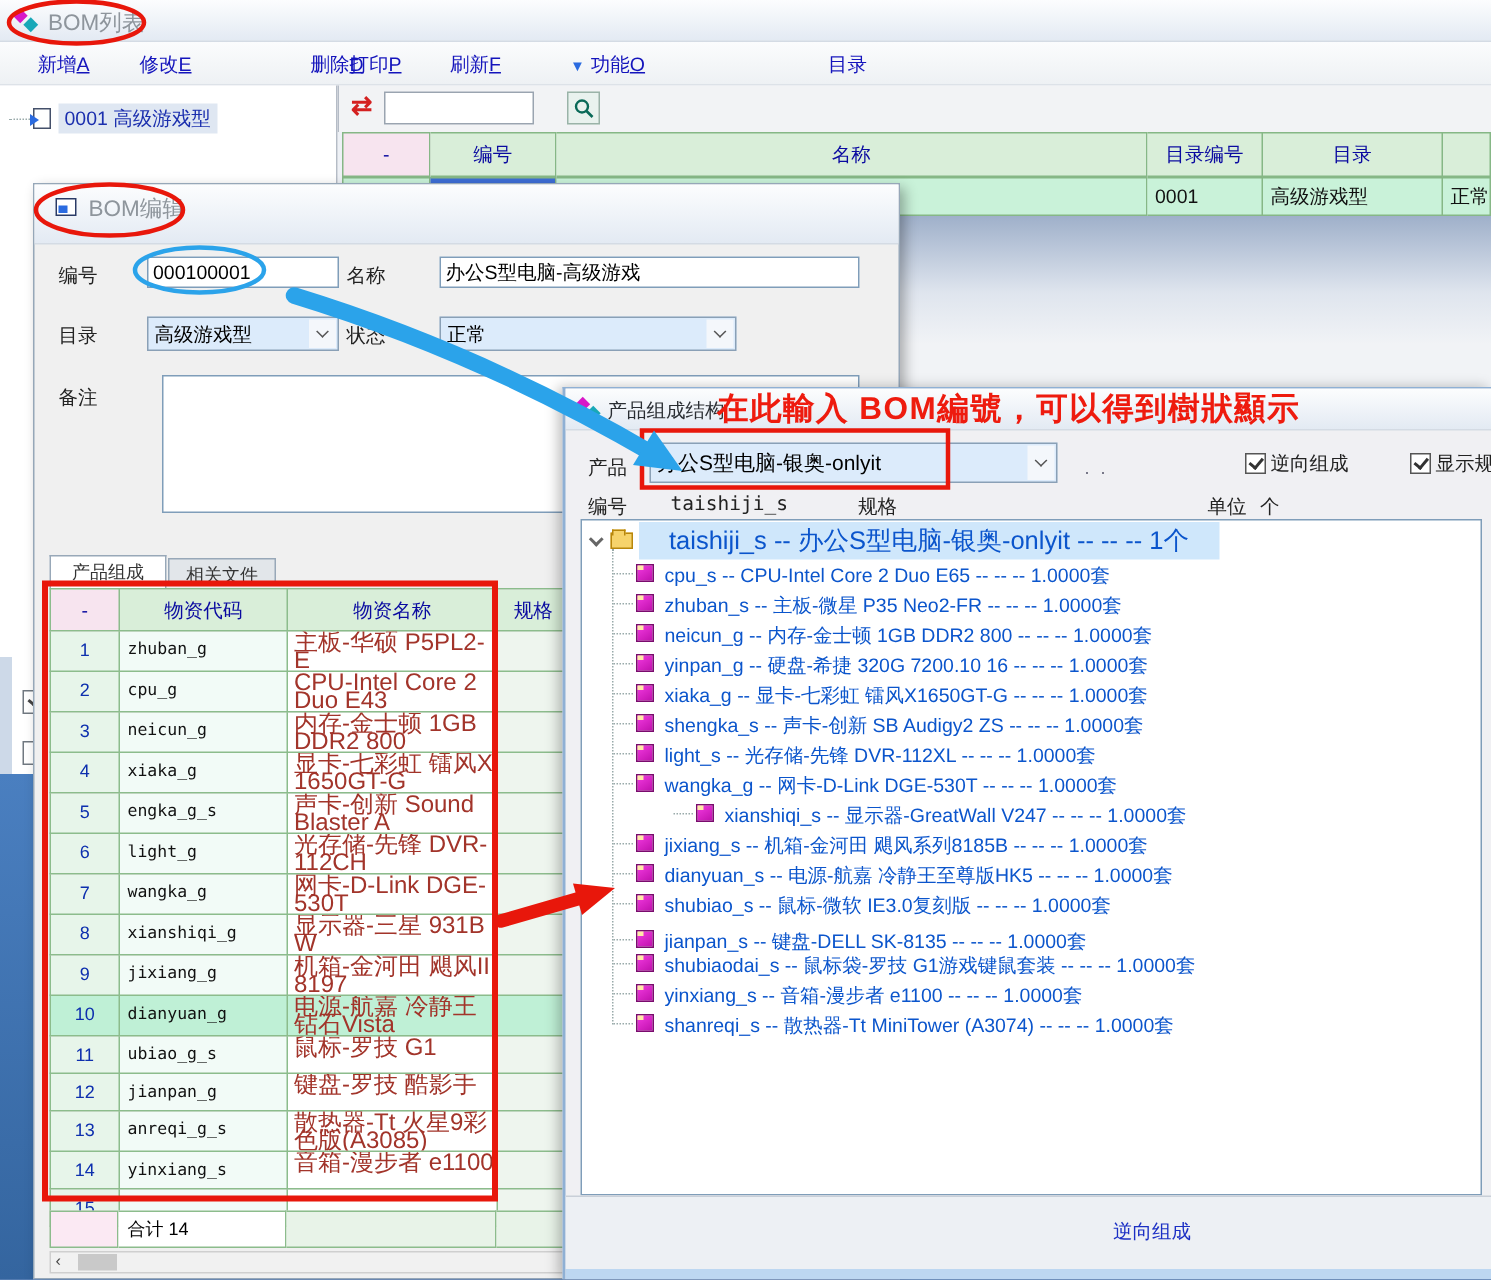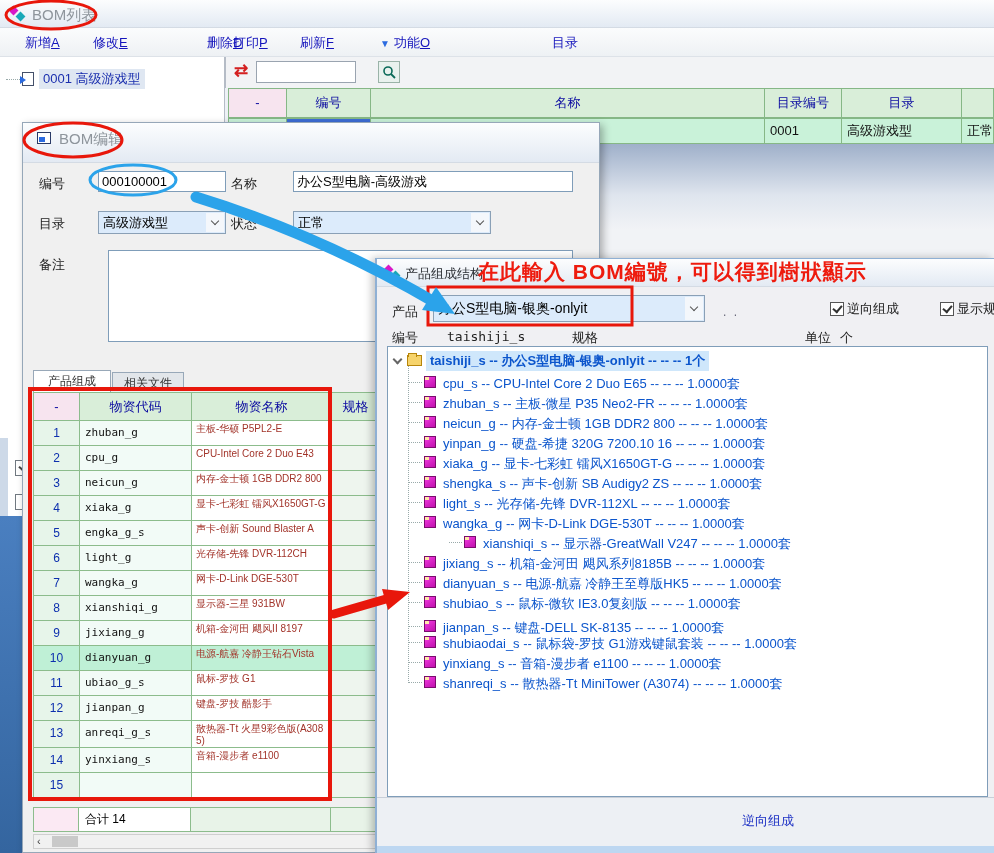--- a/index.html
+++ b/index.html
@@ -75,21 +75,21 @@
   .tab.active{background:#fff;z-index:2;}
   .tab.idle{background:#e2e6ea;top:249px;height:17px;}
   #grid-wrap{position:absolute;left:10px;top:269px;width:346px;}
   table.grid{border-collapse:collapse;table-layout:fixed;width:346px;}
   .grid th,.grid td{border:1px solid #8cbc8c;overflow:hidden;padding:0;}
   .grid th{height:28px;font-size:13px;color:#0a0aa0;font-weight:normal;background:#d9eed9;}
   .grid th.pink{background:#f7e4ef;}
   .grid td{height:25px;vertical-align:top;}
   td.gnum{background:#e7f5ea;color:#0d2fae;font-size:12px;text-align:center;line-height:24px;}
   td.gcode{background:#f2fbf7;font-family:"DejaVu Sans Mono",monospace;font-size:11px;padding:5px 0 0 5px;color:#111;}
-  td.gname{background:#fff;color:#a2342a;font-size:10px;line-height:12px;padding:2px 0 0 4px;
+  td.gname{background:#fff;color:#a2342a;font-size:16px;line-height:12px;padding:2px 0 0 4px;
            word-break:break-all;white-space:normal;}
   td.gspec{background:#eef5ee;}
   tr.sel td{background:#bff0d6;}
   #total-row{position:absolute;left:10px;top:684px;width:346px;display:flex;}
   .tot-cell{border:1px solid #8cbc8c;border-left:none;height:25px;font-size:12px;line-height:23px;padding-left:6px;background:#e8f3e8;}
   .tot-cell:first-child{border-left:1px solid #8cbc8c;background:#fbe9f3;}
   #hscroll{position:absolute;left:10px;top:711px;width:346px;height:15px;background:#f1f1f1;border:1px solid #cfcfcf;}
   #hs-arrow{position:absolute;left:3px;top:0;font-size:11px;color:#444;line-height:13px;}
   #hs-thumb{position:absolute;left:18px;top:1px;width:26px;height:11px;background:#c9c9c9;}
 
@@ -107,21 +107,21 @@
   .cb-box::after{content:"";position:absolute;left:2px;top:2px;width:7px;height:4px;
       border-left:2px solid #333;border-bottom:2px solid #333;transform:rotate(-50deg);}
   .mono{font-family:"DejaVu Sans Mono",monospace;}
   #tree-box{position:absolute;left:10px;top:87px;width:601px;height:451px;background:#fff;
             border:1px solid #7f9db9;overflow:hidden;}
   #tree-root{position:absolute;left:6px;top:4px;height:19px;display:flex;align-items:center;}
   .root-chev{width:7px;height:7px;border-right:2px solid #666;border-bottom:2px solid #666;
              transform:rotate(45deg);margin:-3px 6px 0 0;}
   .folder-icon{position:relative;width:15px;height:11px;background:#f6d36b;border:1px solid #b8860b;margin-right:4px;}
   .folder-icon::before{content:"";position:absolute;left:0;top:-3px;width:7px;height:3px;background:#f6d36b;border:1px solid #b8860b;border-bottom:none;}
-  #root-label{background:#cfe7fb;font-size:13px;color:#0b55cc;padding:1px 4px;white-space:nowrap;font-weight:bold;}
+  #root-label{background:#cfe7fb;font-size:17px;color:#0b55cc;padding:1px 20px;white-space:nowrap;}
   #tree-vline{position:absolute;left:20px;top:18px;width:1px;height:318px;border-left:1px dotted #9aa;}
   .tree-item{position:absolute;left:0;height:20px;width:590px;}
   .tree-item .stub{position:absolute;left:21px;top:9px;width:13px;border-top:1px dotted #9aa;}
   .part-icon{position:absolute;left:36px;top:3px;width:12px;height:12px;
              background:linear-gradient(145deg,#f23ae0,#c011ad);border:1px solid #7a0b6e;}
   .part-icon::after{content:"";position:absolute;left:0;top:0;width:4px;height:3px;background:#ffe9a8;}
   .tree-label{position:absolute;left:55px;top:2px;font-size:13px;color:#0b55cc;white-space:nowrap;}
   #struct-bottom{position:absolute;left:0;top:538px;width:619px;height:49px;background:#edf0f4;border-top:1px solid #c9cfd8;}
   #reverse-link{position:absolute;left:365px;top:14px;font-size:13px;color:#1b2fc4;}
   #frame-bottom{position:absolute;left:0;top:587px;width:619px;height:8px;background:#bdd7f1;}

